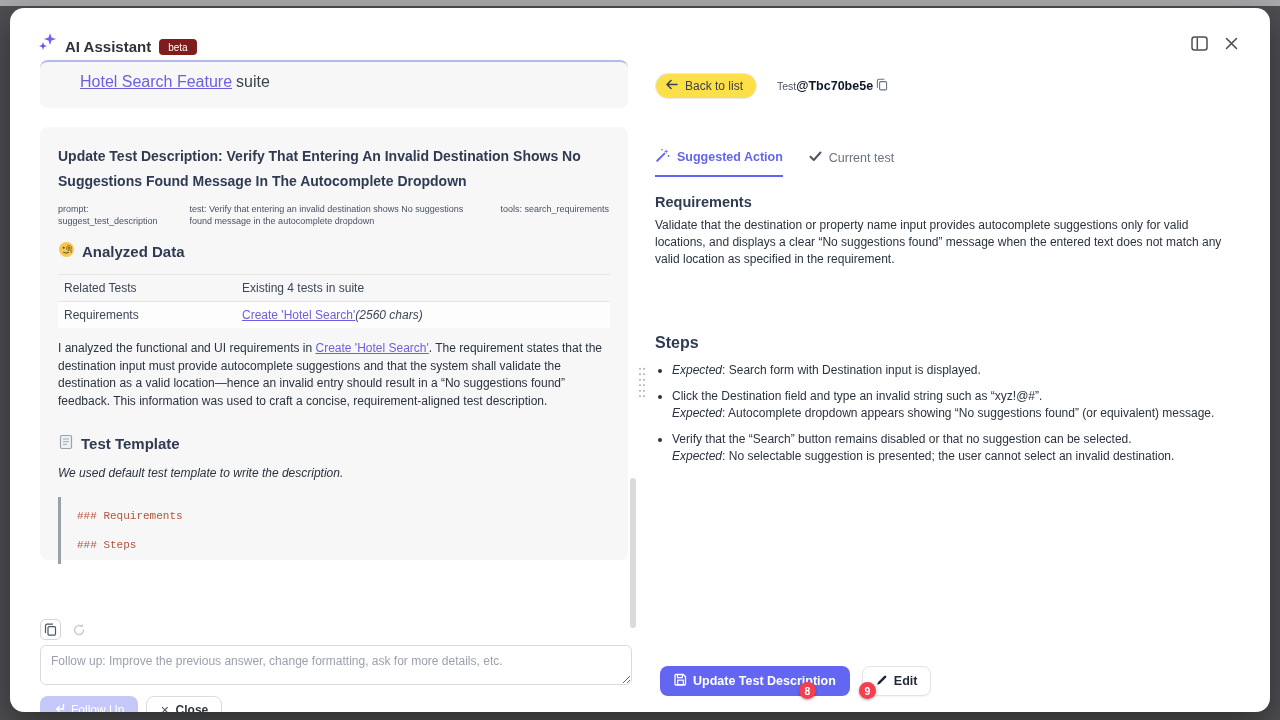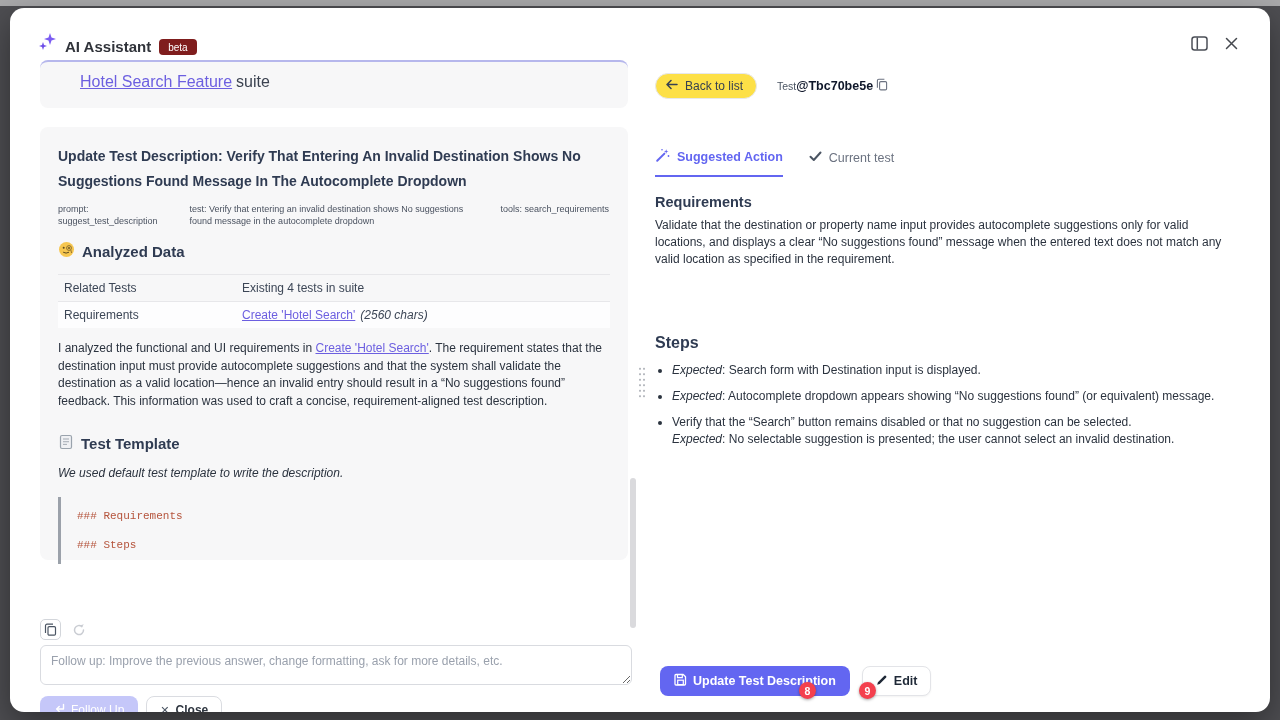--- a/index.html
+++ b/index.html
@@ -27,21 +27,21 @@
   .suite-suffix { margin-left:4px; }
 
   .result-card { position:absolute; left:0; top:69px; width:588px; height:433px; padding:17px 18px 18px 18px; }
   .rc-title { font-size:14px; font-weight:700; color:#2f3b52; line-height:25px; width:556px; margin-bottom:9px; }
   .meta-row { display:flex; gap:20px; font-size:9px; line-height:12px; color:#4a5260; margin-bottom:14px; }
   .meta-col1 { width:112px; } .meta-col2 { width:292px; } .meta-col3 { width:110px; }
   .sec-head { display:flex; align-items:center; gap:7px; font-size:15px; font-weight:700; color:#2f3b52; margin:10px 0 13px 0; }
   .an-table { width:100%; font-size:12px; color:#3c4656; margin-bottom:12px; }
   .an-row { display:grid; grid-template-columns:178px 1fr; align-items:center; height:27px; border-top:1px solid #e7e7ea; padding-left:6px; }
   .an-row.alt { background:#fdfdfe; }
-  .note-italic { font-style:italic; color:#3c4656; margin-left:5px; }
+  .note-italic { font-style:italic; color:#3c4656; }
   .rc-para { font-size:12px; line-height:17.5px; color:#2b333f; width:552px; margin:12px 0 24px 0; }
   .tpl-note { font-size:12px; font-style:italic; color:#2b333f; margin:6px 0 17px 0; }
   .code-block { border-left:3px solid #9ba1aa; padding:13px 0 13px 16px; }
   .code-line { font-family:"Liberation Mono", monospace; font-size:11px; color:#b5543c; }
   .code-line + .code-line { margin-top:17px; }
 
   .msg-tools { position:absolute; left:0; top:561px; display:flex; align-items:center; gap:9px; }
   .tool-btn { width:21px; height:21px; border:1px solid #d3d6db; border-radius:5px; background:#fff;
               display:flex; align-items:center; justify-content:center; cursor:pointer; }
   .tool-ghost { width:18px; height:18px; display:flex; align-items:center; justify-content:center; cursor:pointer; }
@@ -282,20 +282,21 @@
 
     <div class="req-head">Requirements</div>
     <div class="req-body">Validate that the destination or property name input provides autocomplete suggestions only for valid locations, and displays a clear “No suggestions found” message when the entered text does not match any valid location as specified in the requirement.</div>
 
     <div class="steps-head">Steps</div>
     <ul class="steps-list">
       <li>
         <div class="step-expected"><em>Expected</em><span>: Search form with Destination input is displayed.</span></div>
       </li>
       <li>
+        <div class="step-action">Click the Destination field and type an invalid string such as “xyz!@#”.</div>
         <div class="step-expected"><em>Expected</em><span>: Autocomplete dropdown appears showing “No suggestions found” (or equivalent) message.</span></div>
       </li>
       <li>
         <div class="step-action">Verify that the “Search” button remains disabled or that no suggestion can be selected.</div>
         <div class="step-expected"><em>Expected</em><span>: No selectable suggestion is presented; the user cannot select an invalid destination.</span></div>
       </li>
     </ul>
 
     <div class="r-actions">
       <button class="btn btn-update">

